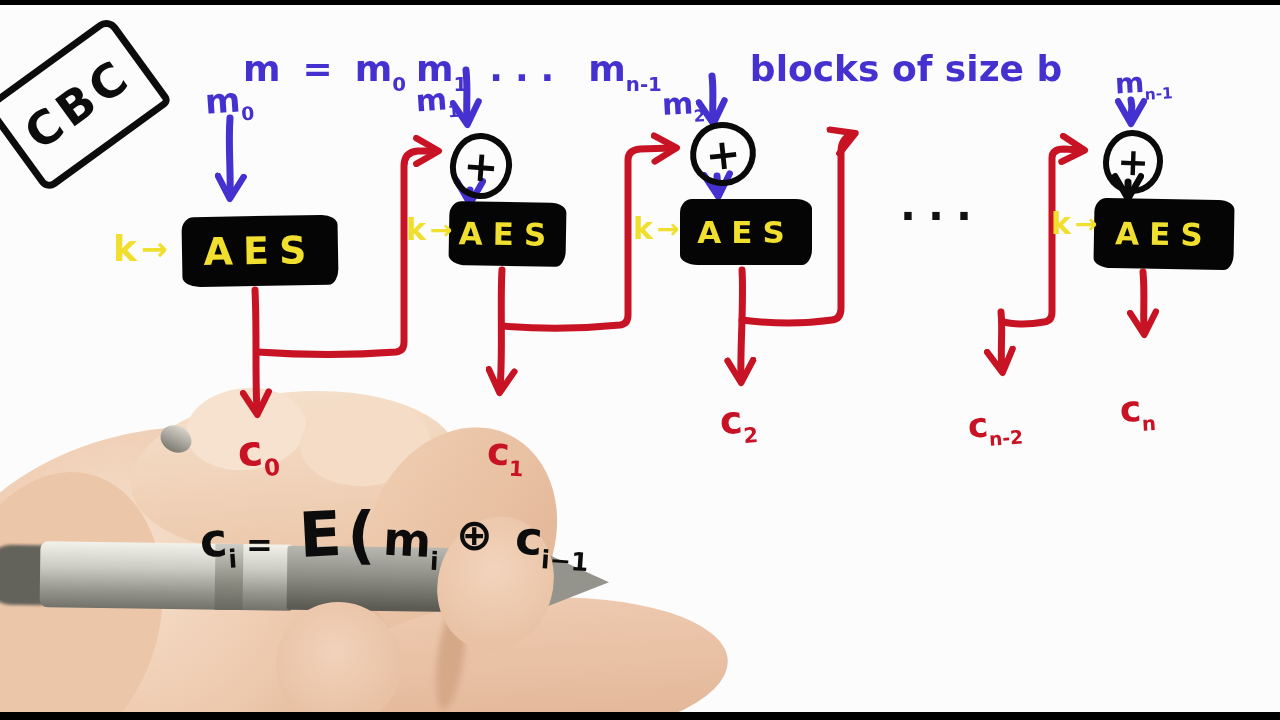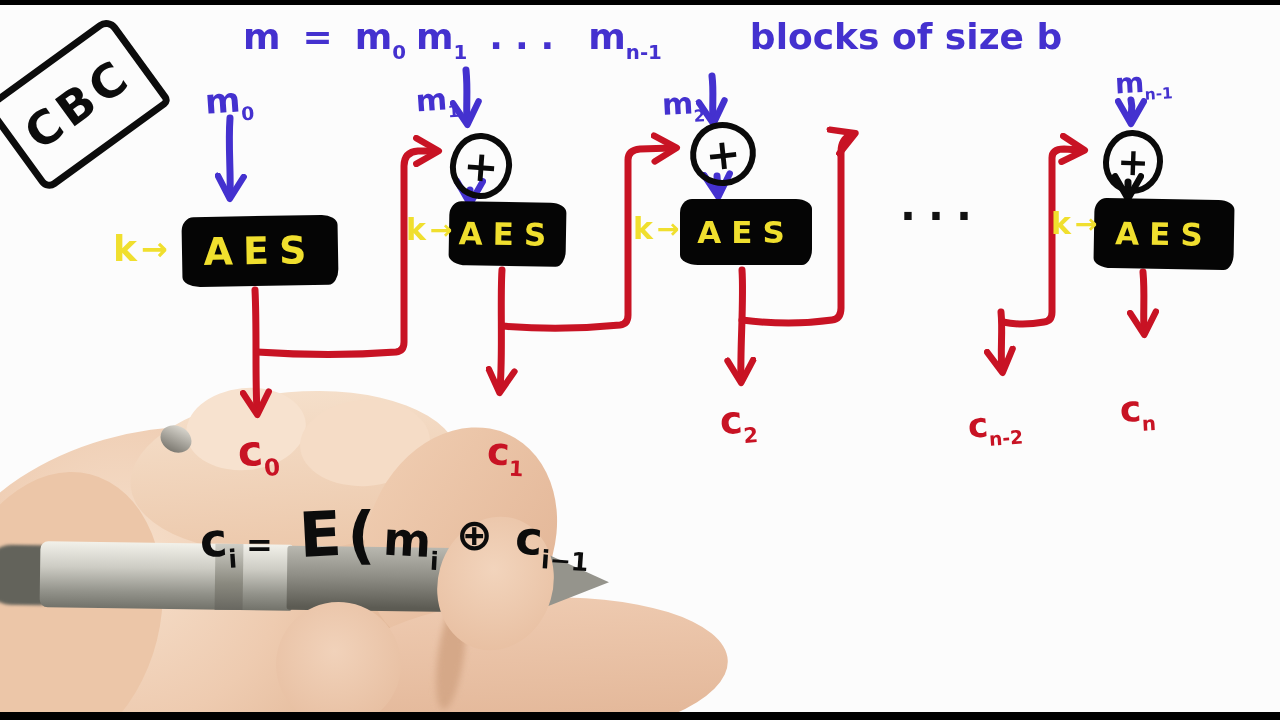--- a/index.html
+++ b/index.html
@@ -116,21 +116,21 @@
     <span>CBC</span>
   </div>
 
   <div class="title blue">
     <span>m</span>
     <span class="gap">=</span>
     <span class="gap"><span>m</span><span class="sb">0</span></span>
     <span style="margin-left:10px;"><span>m</span><span class="sb">1</span></span>
     <span class="gap dots">...</span>
     <span class="gap"><span>m</span><span class="sb">n-1</span></span>
-    <span style="margin-left:88px;">blocks of size b</span>
+    <span style="margin-left:88px;margin-top:32px;">blocks of size b</span>
   </div>
 
   <div class="ink blue" style="left:205px;top:80px;font-size:34px;transform:rotate(-4deg);"><span>m</span><span class="sb">0</span></div>
   <div class="ink yellow klabel" style="left:113px;top:228px;font-size:36px;">
       <span>k</span>
       <span style="font-size:32px;">→</span>
     </div>
   <div class="aes-box" style="left:182px;top:216px;width:156px;height:70px;font-size:38px;transform:rotate(-1deg);">
       <span>AES</span>
     </div>

